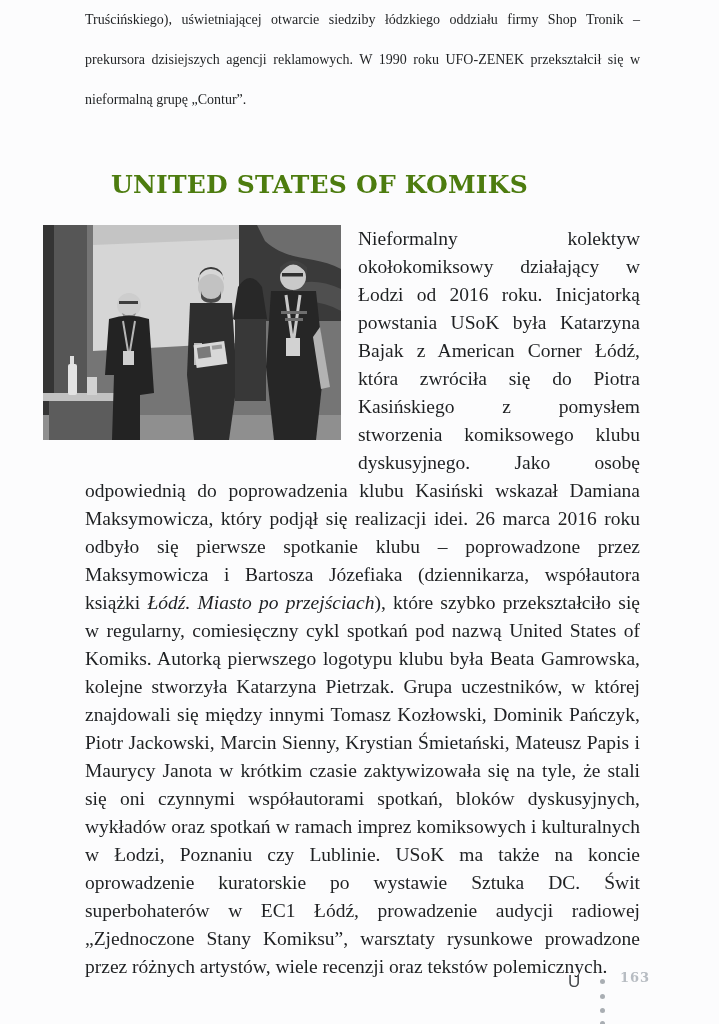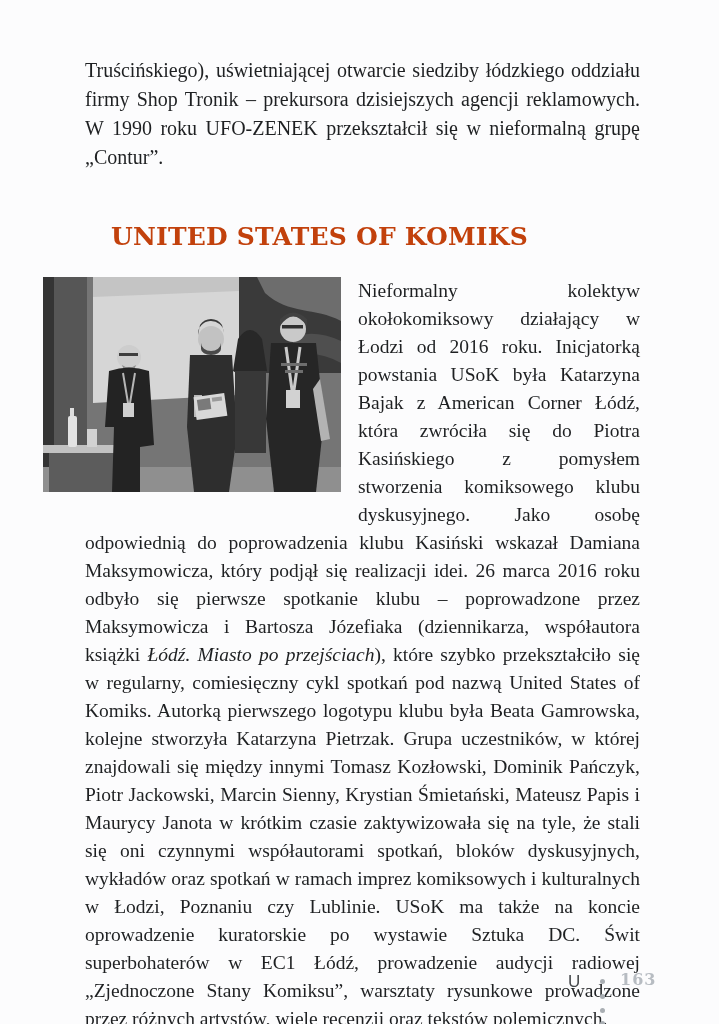--- a/index.html
+++ b/index.html
@@ -11,36 +11,35 @@
     background:#fcfcfd;
     overflow:hidden;
     font-family:"Liberation Serif", serif;
     color:#1e2022;
   }
   .content{
     margin-left:85px;
     width:555px;
   }
   .intro{
-    padding-top:56px;
-    font-size:20px;
-    line-height:29px;
+    font-size:14px;
+    line-height:40px;
     text-align:justify;
     text-justify:inter-word;
   }
   .intro p{margin:0;}
   h1.section-heading{
     margin:50px 0 0 0;
     padding-left:26px;
     font-family:"DejaVu Serif", serif;
     font-weight:bold;
     font-size:25px;
     line-height:30px;
     letter-spacing:0.2px;
-    color:#c2410c;
+    color:#4d7c0f;
   }
   .section-body{
     margin-top:25px;
     font-size:19.5px;
     line-height:28px;
     text-align:justify;
     text-justify:inter-word;
   }
   .section-body p{margin:0;}
   figure.photo{
@@ -73,21 +72,21 @@
   }
   .dot-1{top:979px;}
   .dot-2{top:994px;}
   .dot-3{top:1008px;}
   .dot-4{top:1021px;}
   .page-number{
     position:absolute;
     left:620px;top:970px;
     font-family:"DejaVu Serif", serif;
     font-weight:bold;
-    font-size:16px;
+    font-size:13px;
     letter-spacing:1px;
     color:#b7bcc2;
     text-align:right;
   }
 </style>
 </head>
 <body>
 
 <div class="page">
 

